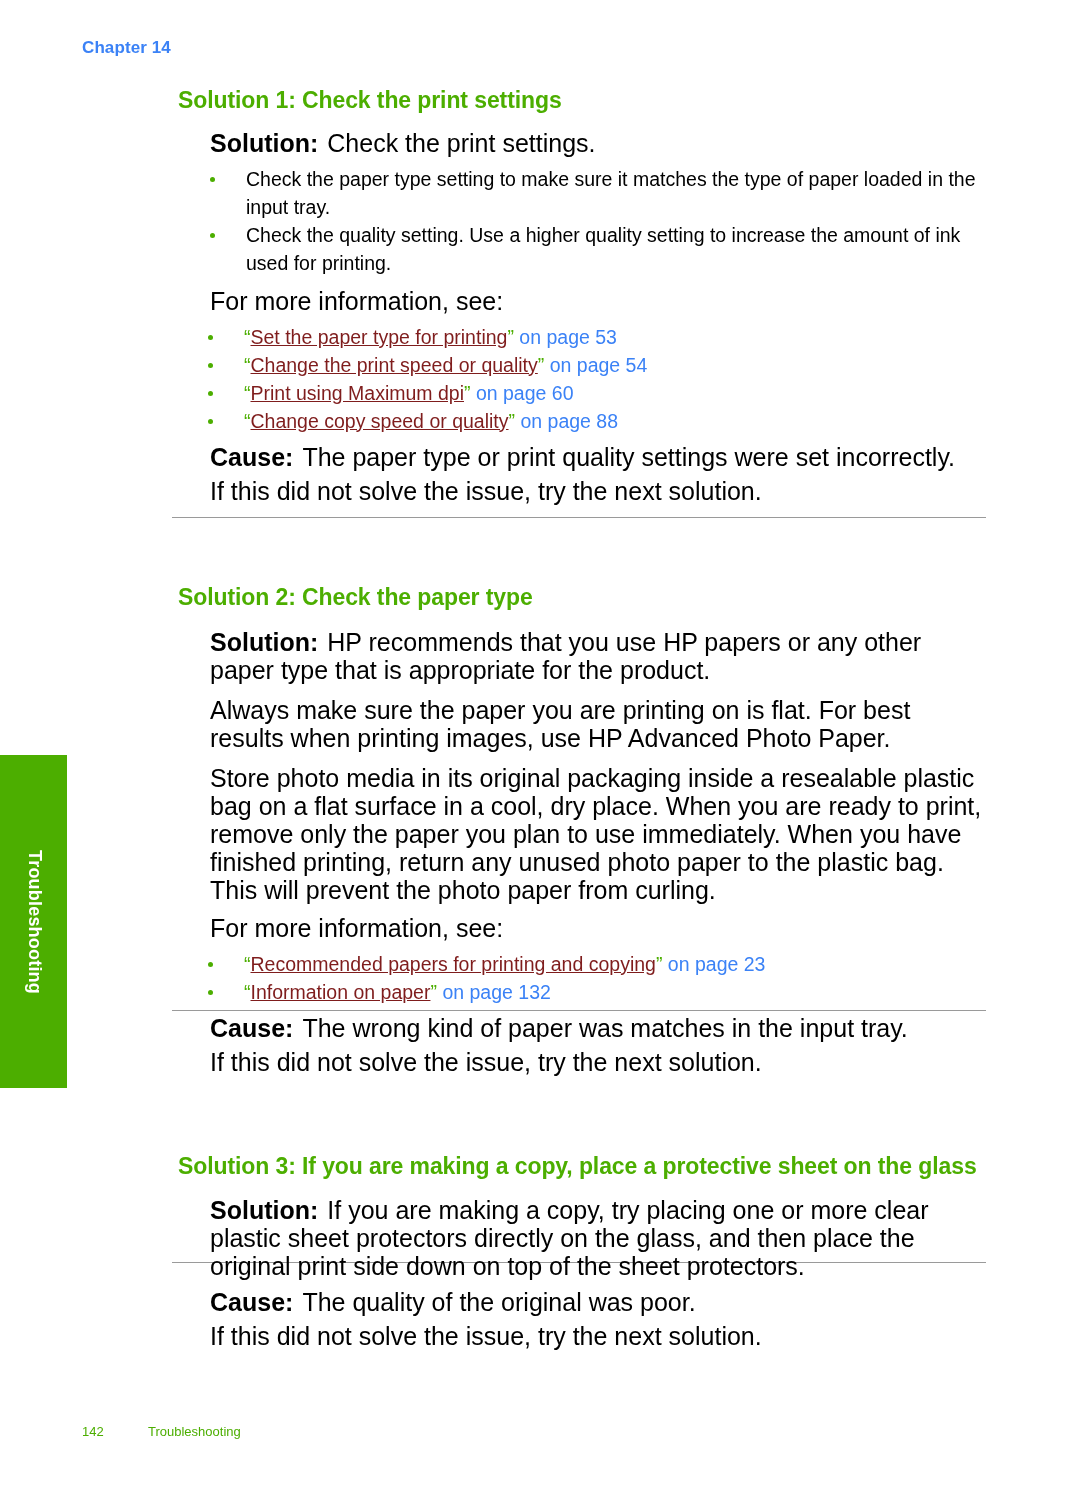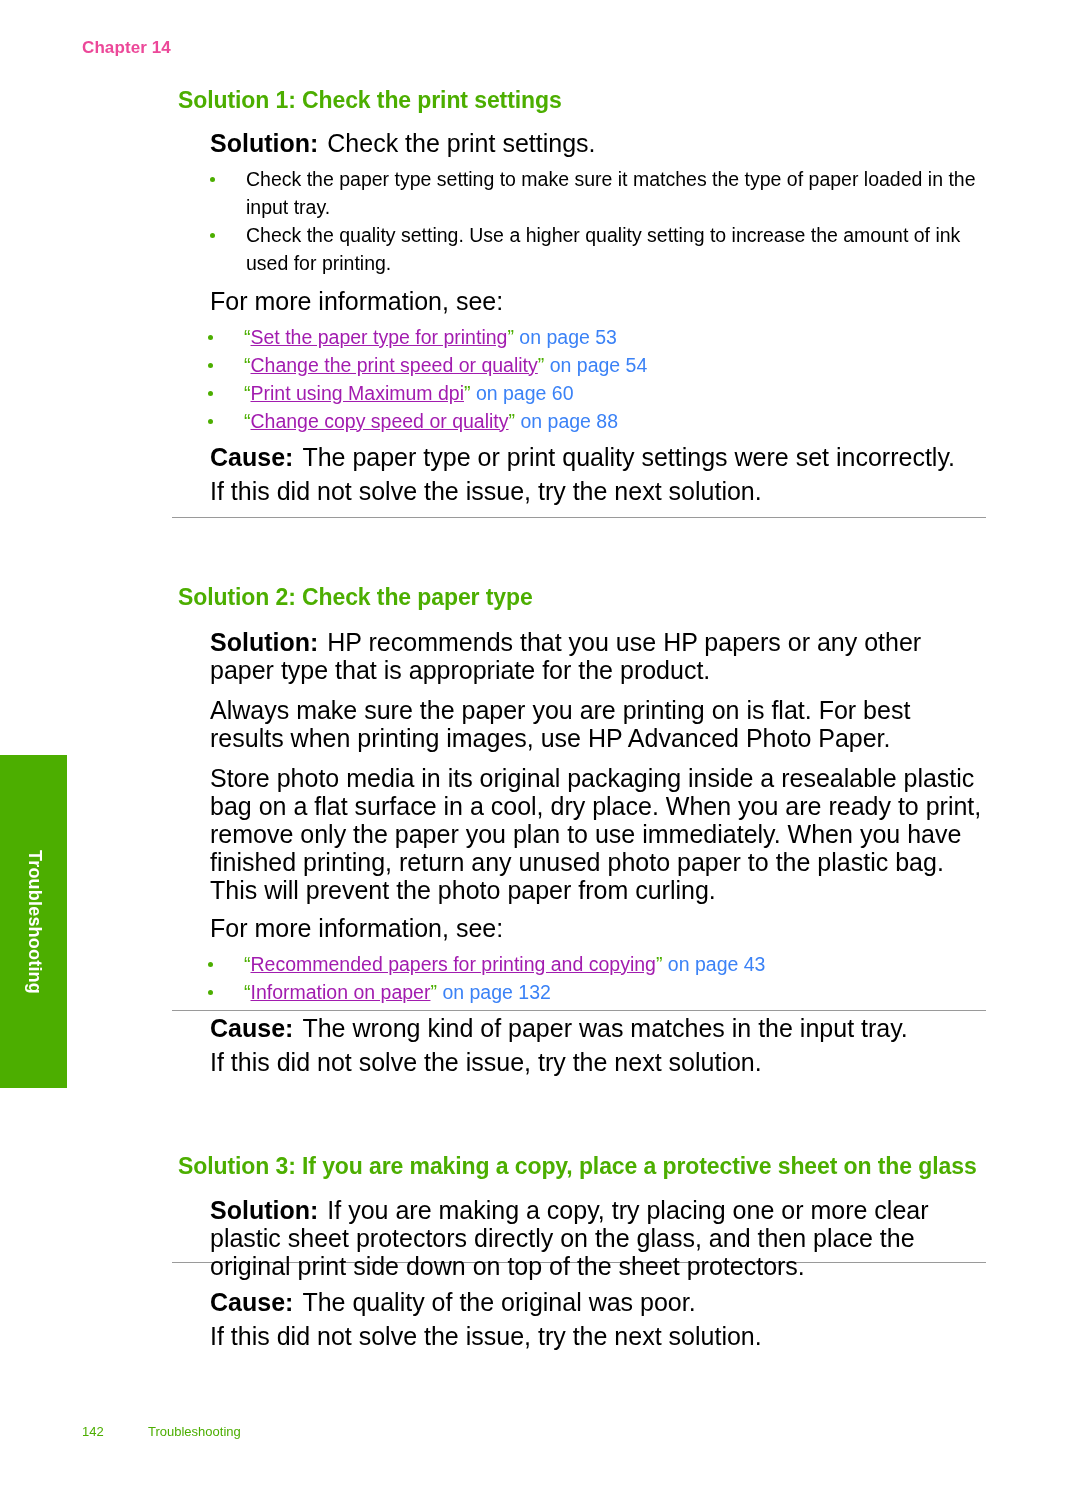--- a/index.html
+++ b/index.html
@@ -19,21 +19,21 @@
     overflow: hidden;
   }
 
   
   .chapter-head {
     position: absolute;
     left: 82px;
     top: 38px;
     font-size: 17px;
     font-weight: bold;
-    color: #ec4899;
+    color: #3b82f6;
     letter-spacing: 0.1px;
   }
 
   
   .side-tab {
     position: absolute;
     left: 0px;
     top: 755px;
     width: 67px;
     height: 333px;
@@ -112,21 +112,21 @@
   }
   ul.bullets.link-list li {
     color: #4CAE00;
     padding-left: 66px;
   }
   ul.bullets.link-list li::before {
     left: 30px;
     background: #4CAE00;
   }
   .xref {
-    color: #a21caf;
+    color: #7f1d1d;
     text-decoration: underline;
   }
   .xref-tail {
     color: #3b82f6;
     text-decoration: none;
   }
 
   
   .sp-6  { height: 6px; }
   .sp-8  { height: 8px; }
@@ -222,21 +222,21 @@
     <p class="para indent">Always make sure the paper you are printing on is flat. For best results when printing images, use HP Advanced Photo Paper.</p>
     <div class="sp-12"></div>
 
     <p class="para indent">Store photo media in its original packaging inside a resealable plastic bag on a flat surface in a cool, dry place. When you are ready to print, remove only the paper you plan to use immediately. When you have finished printing, return any unused photo paper to the plastic bag. This will prevent the photo paper from curling.</p>
     <div class="sp-10"></div>
 
     <p class="para indent">For more information, see:</p>
     <div class="sp-8"></div>
 
     <ul class="bullets link-list">
-      <li>“<a class="xref" href="#">Recommended papers for printing and copying</a>” <span class="xref-tail">on page 43</span></li>
+      <li>“<a class="xref" href="#">Recommended papers for printing and copying</a>” <span class="xref-tail">on page 23</span></li>
       <li>“<a class="xref" href="#">Information on paper</a>” <span class="xref-tail">on page 132</span></li>
     </ul>
     <div class="sp-8"></div>
 
     <p class="para indent">
       <span class="lbl">Cause:</span><span class="lbl-gap"></span><span>The wrong kind of paper was matches in the input tray.</span>
     </p>
     <div class="sp-6"></div>
 
     <p class="para indent">If this did not solve the issue, try the next solution.</p>

